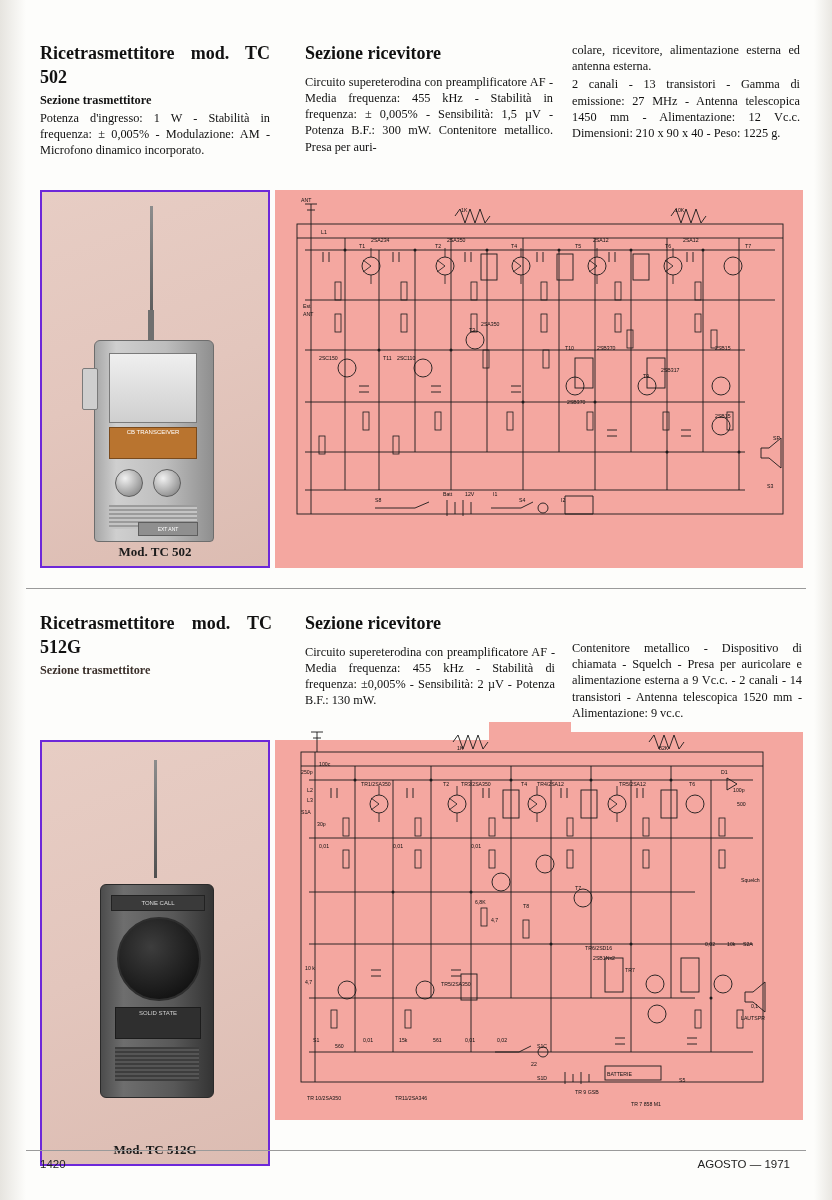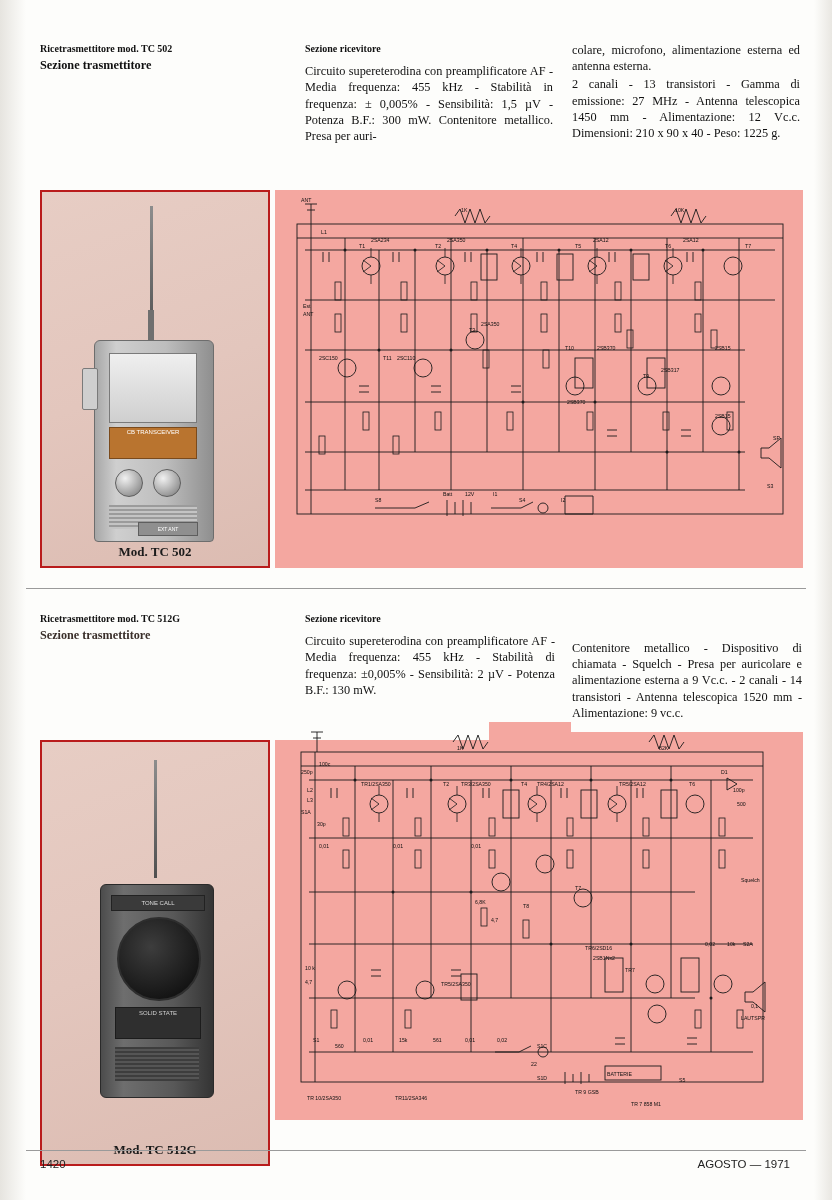--- a/index.html
+++ b/index.html
@@ -23,37 +23,37 @@
   .page:after{
     content:"";position:absolute;right:0;top:0;width:18px;height:1200px;
     background:linear-gradient(to left,#e9e7e2,#fdfdfb);
   }
 
   .content{position:absolute;left:0;top:0;width:832px;height:1200px;}
 
   
   .col{position:absolute;font-size:12.3px;line-height:1.32;text-align:justify;}
   .col p{margin:0 0 2px 0;}
-  .hdr{font-weight:bold;font-size:10px;margin:0 0 4px 0;}
+  .hdr{font-weight:bold;font-size:18px;margin:0 0 4px 0;}
   .hdr.small{font-size:12.2px;}
   .sub{font-weight:bold;font-size:12.3px;margin:6px 0 2px 0;}
 
   
   #a1c1{left:40px;top:42px;width:230px;}
   #a1c2{left:305px;top:42px;width:248px;}
   #a1c3{left:572px;top:42px;width:228px;}
 
   
   #a2c1{left:40px;top:612px;width:232px;}
   #a2c2{left:305px;top:612px;width:250px;}
   #a2c3{left:572px;top:640px;width:230px;}
 
   
   .photo-frame{
-    position:absolute;border:2px solid #b91c1c;background:#c4b5fd;
+    position:absolute;border:2px solid #6d28d9;background:#c4b5fd;
     box-sizing:border-box;
   }
   #photo1{left:40px;top:190px;width:230px;height:378px;}
   #photo2{left:40px;top:740px;width:230px;height:426px;}
   .photo-inner{position:absolute;left:0;top:0;right:0;bottom:0;overflow:hidden;
     background:linear-gradient(160deg,#e7cdc4 0%,#e3c6bd 50%,#dcbcb2 100%);}
   .photo-caption{
     position:absolute;left:0;right:0;bottom:6px;text-align:center;
     font-family:"Liberation Serif",serif;font-weight:bold;font-size:13px;color:#1b1b1b;
   }
@@ -119,29 +119,30 @@
 </style>
 </head>
 <body>
 
 <div class="page">
   <div class="content">
 
     <div class="col" id="a1c1">
       <p class="hdr">Ricetrasmettitore mod. TC 502</p>
       <p class="sub">Sezione trasmettitore</p>
+      <p>Potenza d'ingresso: 1 W - Stabilità in frequenza: ± 0,005% - Modulazione: AM - Microfono dinamico incorporato.</p>
     </div>
 
     <div class="col" id="a1c2">
       <p class="hdr">Sezione ricevitore</p>
       <p style="margin-top:8px">Circuito supereterodina con preamplificatore AF - Media frequenza: 455 kHz - Stabilità in frequenza: ± 0,005% - Sensibilità: 1,5 µV - Potenza B.F.: 300 mW. Contenitore metallico. Presa per auri-</p>
     </div>
 
     <div class="col" id="a1c3">
-      <p>colare, microfono, alimentazione esterna ed antenna esterna.</p>
+      <p>colare, ricevitore, alimentazione esterna ed antenna esterna.</p>
       <p style="">2 canali - 13 transistori - Gamma di emissione: 27 MHz - Antenna telescopica 1450 mm - Alimentazione: 12 Vc.c. Dimensioni: 210 x 90 x 40 - Peso: 1225 g.</p>
     </div>
 
     <div class="photo-frame" id="photo1">
       <div class="photo-inner">
         <div class="r1-ant"></div>
         <div class="r1-ant2"></div>
         <div class="r1-body">
           <div class="r1-screen"></div>
           <div class="r1-label">

